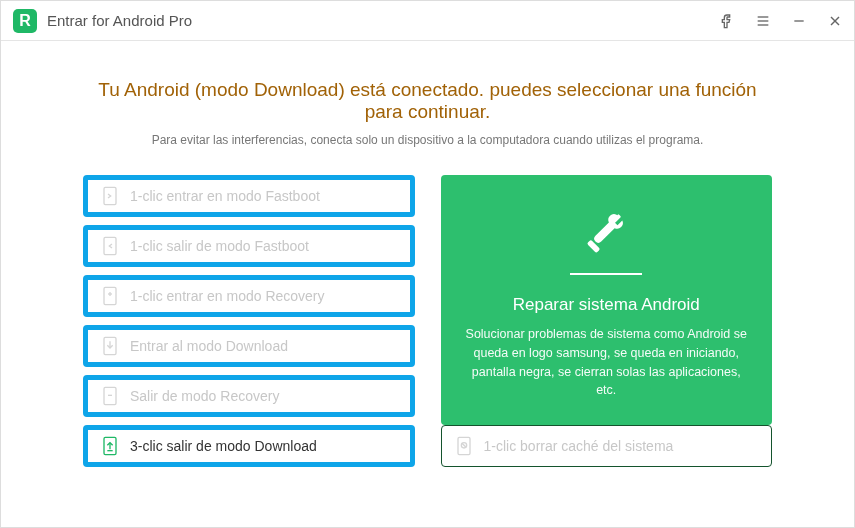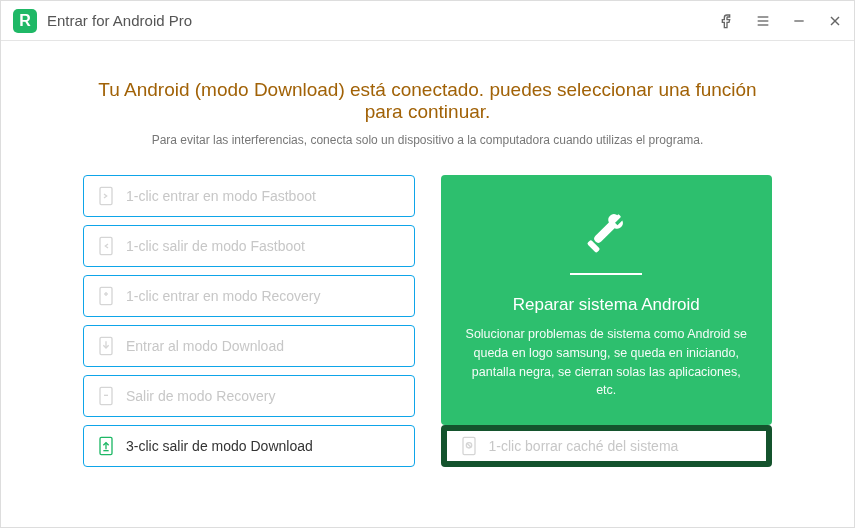--- a/index.html
+++ b/index.html
@@ -83,21 +83,21 @@
     gap: 26px;
   }
   .left-col {
     flex: 1;
     display: flex;
     flex-direction: column;
     gap: 8px;
   }
   .opt {
     height: 42px;
-    border: 1px solid #0ea5e9;
+    border: 5px solid #0ea5e9;
     border-radius: 4px;
     display: flex;
     align-items: center;
     padding: 0 14px;
     gap: 12px;
     cursor: pointer;
     background: #fff;
   }
   .opt .opt-icon {
     width: 16px;
@@ -144,21 +144,21 @@
     margin-bottom: 10px;
   }
   .repair-desc {
     font-size: 12.5px;
     line-height: 1.5;
     text-align: center;
     opacity: 0.95;
   }
   .cache-btn {
     height: 42px;
-    border: 6px solid #14532d;
+    border: 1px solid #14532d;
     border-radius: 4px;
     display: flex;
     align-items: center;
     padding: 4px 14px;
     gap: 12px;
     cursor: pointer;
     background: #fff;
   }
   .cache-btn .opt-icon {
     width: 16px;

